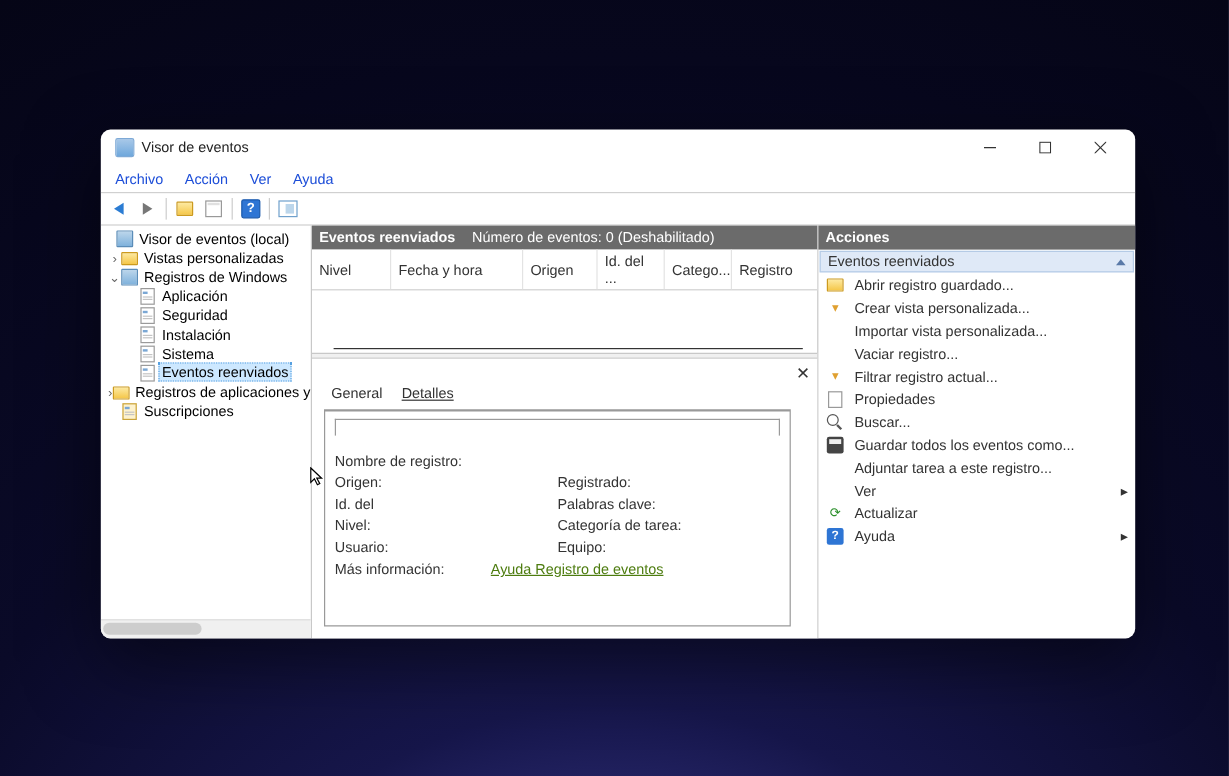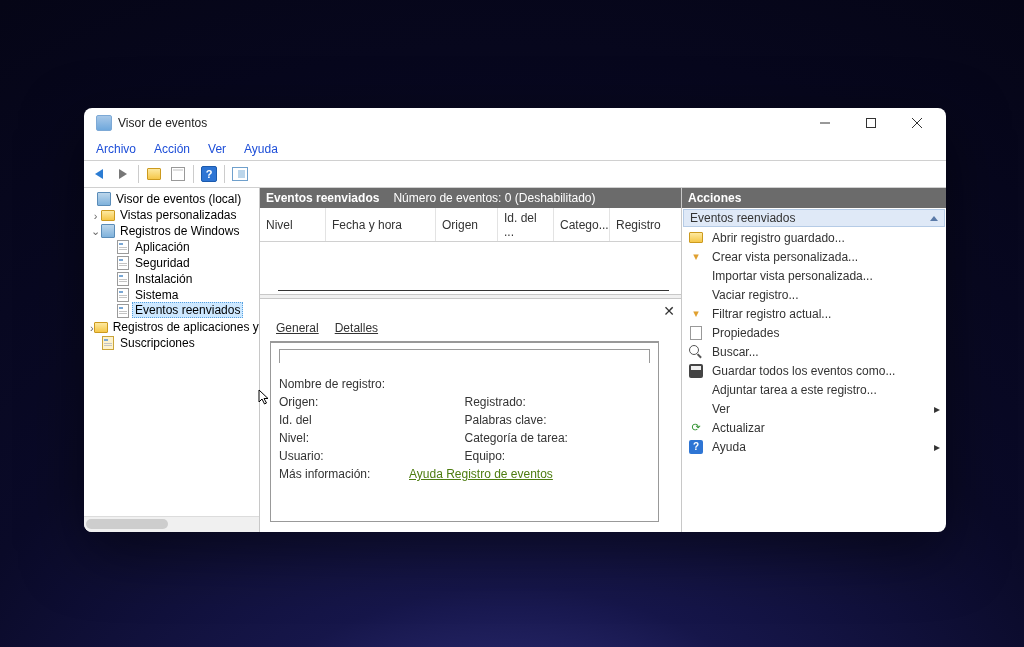--- a/index.html
+++ b/index.html
@@ -78,21 +78,21 @@
   .grid-head{display:flex;height:34px;align-items:center;border-bottom:1px solid #d0d0d0;background:#fff;}
   .gh{padding:0 6px;color:#333;border-right:1px solid #e3e3e3;height:100%;display:flex;align-items:center;}
   .gh:last-child{border-right:none;}
   .grid-body{height:52px;position:relative;}
   .grid-hr{position:absolute;left:18px;right:12px;bottom:3px;height:0;border-bottom:1px solid #333;}
   .splitter-h{height:5px;background:#f0f0f0;border-top:1px solid #c8c8c8;border-bottom:1px solid #c8c8c8;cursor:row-resize;}
   .detail{flex:1;position:relative;padding:0;display:flex;flex-direction:column;background:#fff;}
   .close-x{position:absolute;right:6px;top:4px;font-size:14px;color:#333;cursor:pointer;}
   .tabs{display:flex;gap:12px;margin:20px 0 2px 14px;}
   .tabs .tab{color:#333;padding:2px 2px;}
-  .tabs .tab.active{font-weight:400;text-decoration:underline;}
+  .tabs .tab.active{font-weight:400;}
   .detail-box{flex:1;margin:2px 22px 10px 10px;border:1px solid #999;border-top:2px solid #999;padding:6px 8px;position:relative;}
   .detail-box .inbox{position:absolute;top:6px;left:8px;right:8px;height:14px;border:1px solid #9a9a9a;border-bottom:none;}
   .kv{display:flex;margin-top:4px;}
   .kv .k{width:130px;color:#333;}
   .kv .v{color:#333;}
   .twocol{display:flex;}
   .twocol>div{flex:1;}
   .link{color:#4d7c0f;text-decoration:underline;}
   
   .actions{width:264px;display:flex;flex-direction:column;}

